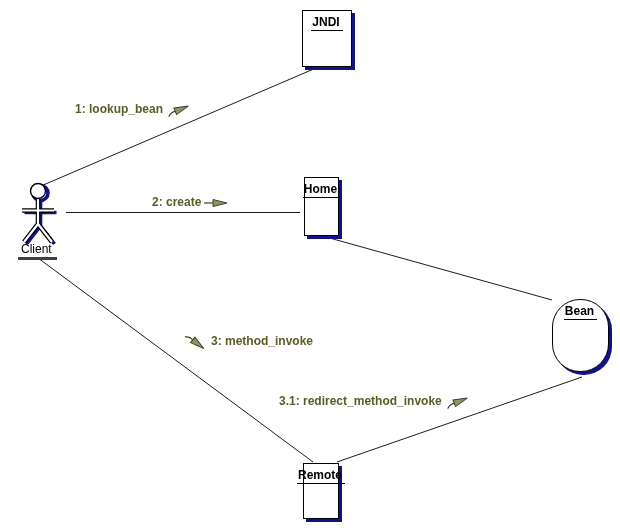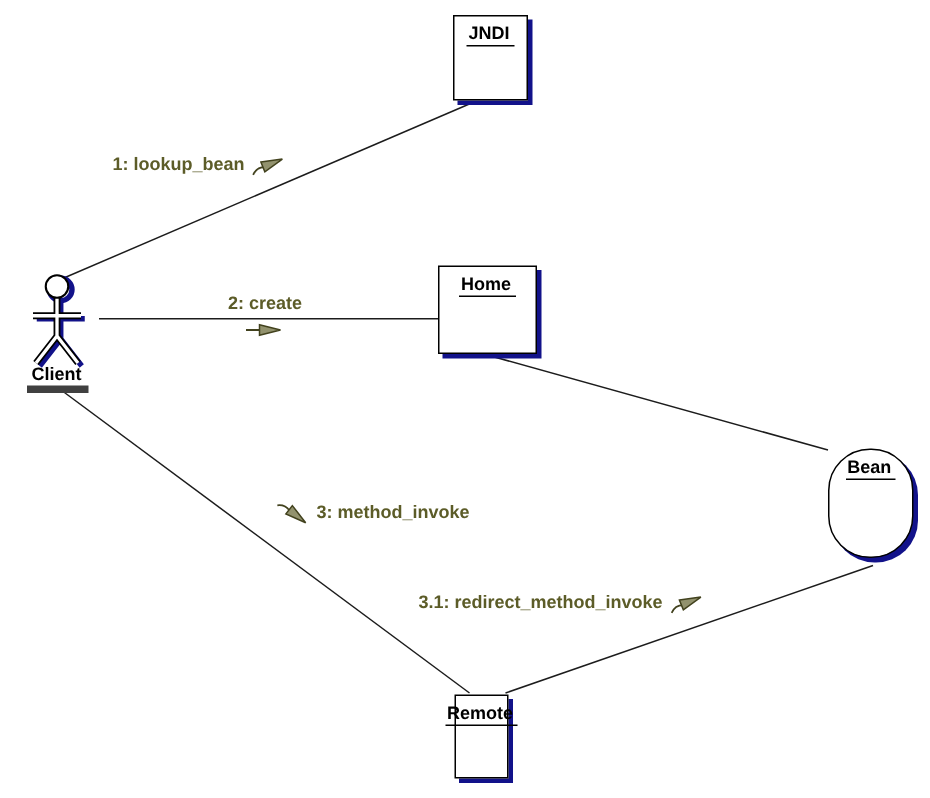--- a/index.html
+++ b/index.html
@@ -33,22 +33,22 @@
   .arrow .tail { fill:none; stroke:var(--arrow-outline); stroke-width:1.2; }
   .arrow .head { fill:var(--arrow-fill); stroke:var(--arrow-outline); stroke-width:1; }
   .rot-up-right    { transform:rotate(-22deg); }
   .rot-right       { transform:rotate(0deg); }
   .rot-down-slight { transform:rotate(13deg); }
   .rot-down-right  { transform:rotate(38deg); }
 
   
   .actor-label {
     position:absolute; z-index:3; left:18px; top:243px;
-    font-weight:bold; font-size:12px; line-height:13px; color:#000;
-    border-bottom:5px solid #404040; padding:0 5px 1px 3px; white-space:nowrap;
+    font-weight:normal; font-size:12px; line-height:13px; color:#000;
+    border-bottom:3px solid #404040; padding:0 5px 1px 3px; white-space:nowrap;
   }
   .links line { stroke:var(--link-color); stroke-width:1; }
   .actor-shadow  { stroke:var(--actor-shadow); stroke-width:3.6; fill:none; }
   .actor-outline { stroke:var(--actor-color);  stroke-width:4.6; fill:none; }
   .actor-inner   { stroke:#ffffff;             stroke-width:2.2; fill:none; }
 </style>
 </head>
 <body>
 
 <div class="canvas">
@@ -68,41 +68,41 @@
       </g>
       <path class="actor-outline" d="M38,198.5 V224 M22,210.5 H54 M38,224 L24,242 M38,224 L52,242"></path>
       <path class="actor-inner" d="M38,198.5 V224 M22,210.5 H54 M38,224 L24,242 M38,224 L52,242"></path>
       <circle cx="38" cy="191" r="7.5" fill="#ffffff" stroke="#000000" stroke-width="1.4"></circle>
     </g>
   </svg>
 
   <div class="node" style="left:302px; top:10px;  width:50px; height:57px;">
     <span class="node-title">JNDI</span>
   </div>
-  <div class="node" style="left:292px; top:177px; width:66px; height:59px;">
+  <div class="node" style="left:304px; top:177px; width:35px; height:59px;">
     <span class="node-title">Home</span>
   </div>
   <div class="node" style="left:552px; top:299px; width:57px; height:73px;border-radius:28px;">
     <span class="node-title">Bean</span>
   </div>
   <div class="node" style="left:303px; top:463px; width:36px; height:56px;">
     <span class="node-title">Remote</span>
   </div>
 
   <div class="actor-label">Client</div>
 
   <div class="msg" style="left:75px; top:102px;">
     <span>1: lookup_bean</span>
     <svg class="arrow rot-up-right" width="25" height="14" viewBox="0 0 25 14">
       <path class="tail" d="M1,9.5 Q5,5.5 10,7.5"></path>
         <polygon class="head" points="9,3.5 23,7 9,10.5"></polygon>
     </svg>
   </div>
 
-  <div class="msg" style="left:152px; top:195px;flex-direction:column;">
+  <div class="msg" style="left:152px; top:195px;">
     <span>2: create</span>
     <svg class="arrow rot-right" width="25" height="14" viewBox="0 0 25 14">
       <path class="tail" d="M0,7 H10"></path>
         <polygon class="head" points="9,3.5 23,7 9,10.5"></polygon>
     </svg>
   </div>
 
 
   <div class="msg" style="left:183px; top:334px;">
     <svg class="arrow rot-down-right" width="25" height="14" viewBox="0 0 25 14">

